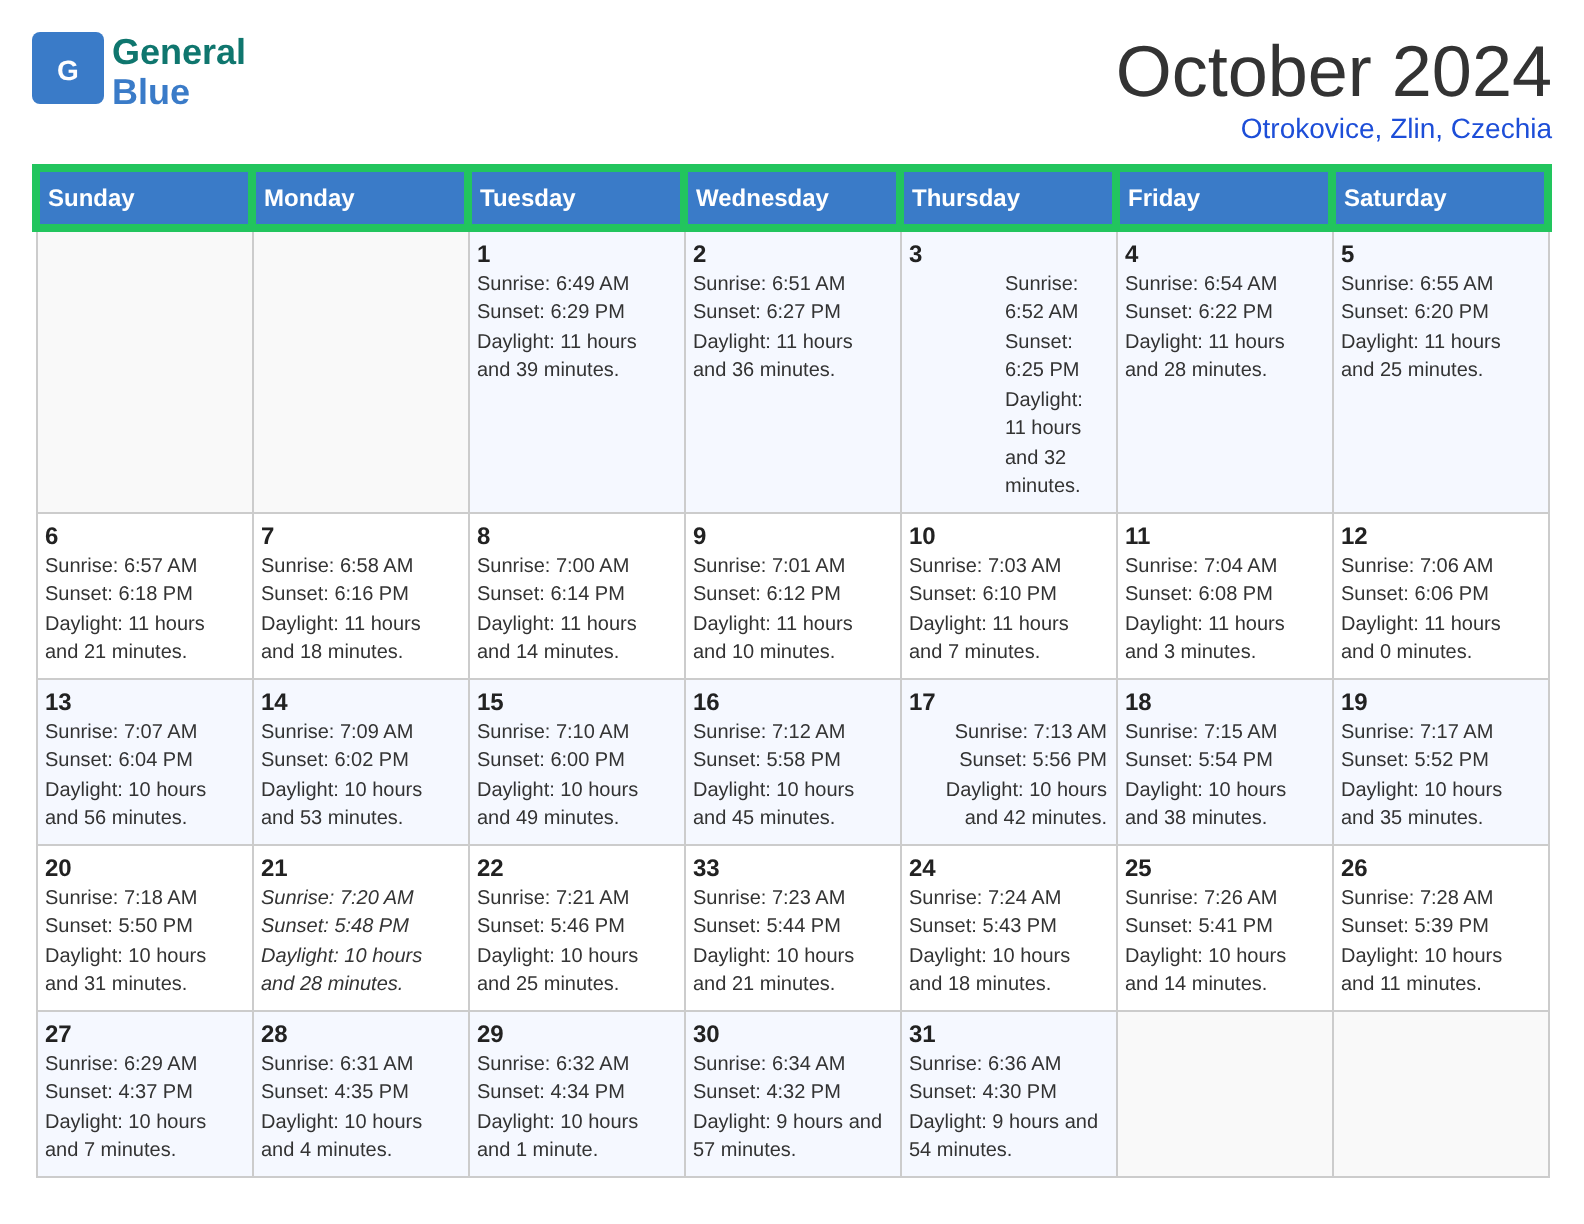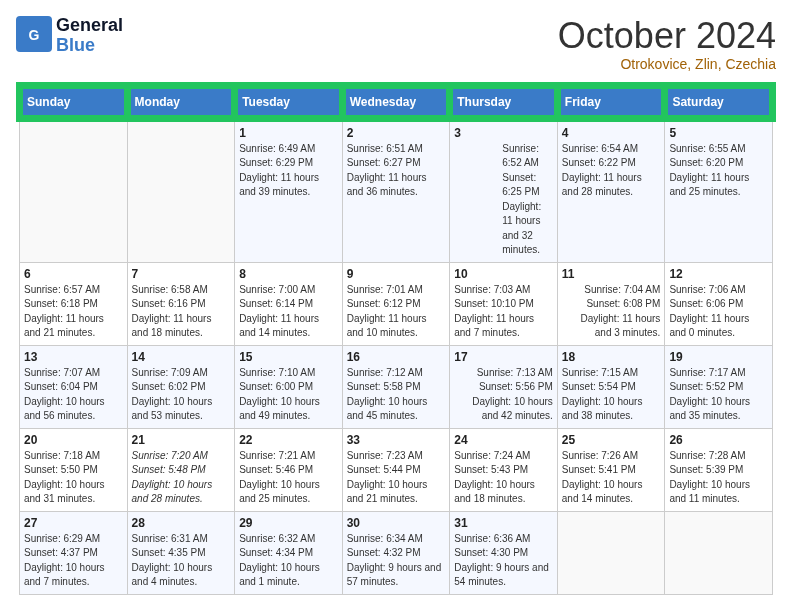--- a/index.html
+++ b/index.html
@@ -21,53 +21,53 @@
       align-items: center;
     }
     .logo-text {
       display: flex;
       flex-direction: column;
       line-height: 1.1;
     }
     .logo-general {
       font-size: 18px;
       font-weight: bold;
-      color: #0f172a;
+      color: #0f766e;
     }
     .logo-blue {
       font-size: 18px;
       font-weight: bold;
       color: #3a7bc8;
     }
     .title-block {
       text-align: right;
     }
     .month-title {
       font-size: 36px;
       font-weight: 300;
       color: #333;
       line-height: 1.1;
     }
     .location {
       font-size: 14px;
-      color: #a16207;
+      color: #1d4ed8;
     }
     table {
       width: 100%;
       border-collapse: collapse;
       font-size: 10.5px;
     }
     thead th {
       background-color: #3a7bc8;
       color: #fff;
       padding: 6px 4px;
       text-align: left;
       font-size: 12px;
       font-weight: bold;
-      border: 7px solid #22c55e;
+      border: 4px solid #22c55e;
     }
     tbody td {
       border: 1px solid #ccc;
       padding: 4px 4px;
       vertical-align: top;
       width: 14.28%;
       min-height: 80px;
       background: #fff;
     }
     tbody tr:nth-child(odd) td {
@@ -182,26 +182,26 @@
         </td>
         <td>
           <span class="day-number">9</span>
           <div class="day-info" style="white-space: pre-line;">Sunrise: 7:01 AM
 Sunset: 6:12 PM
 Daylight: 11 hours and 10 minutes.</div>
         </td>
         <td>
           <span class="day-number">10</span>
           <div class="day-info" style="white-space: pre-line;">Sunrise: 7:03 AM
-Sunset: 10:10 PM
+Sunset: 6:10 PM
 Daylight: 11 hours and 7 minutes.</div>
         </td>
         <td>
           <span class="day-number">11</span>
-          <div class="day-info" style="white-space: pre-line; text-align: right;">Sunrise: 7:04 AM
+          <div class="day-info" style="white-space: pre-line;">Sunrise: 7:04 AM
 Sunset: 6:08 PM
 Daylight: 11 hours and 3 minutes.</div>
         </td>
         <td>
           <span class="day-number">12</span>
           <div class="day-info" style="white-space: pre-line;">Sunrise: 7:06 AM
 Sunset: 6:06 PM
 Daylight: 11 hours and 0 minutes.</div>
         </td>
       </tr>

